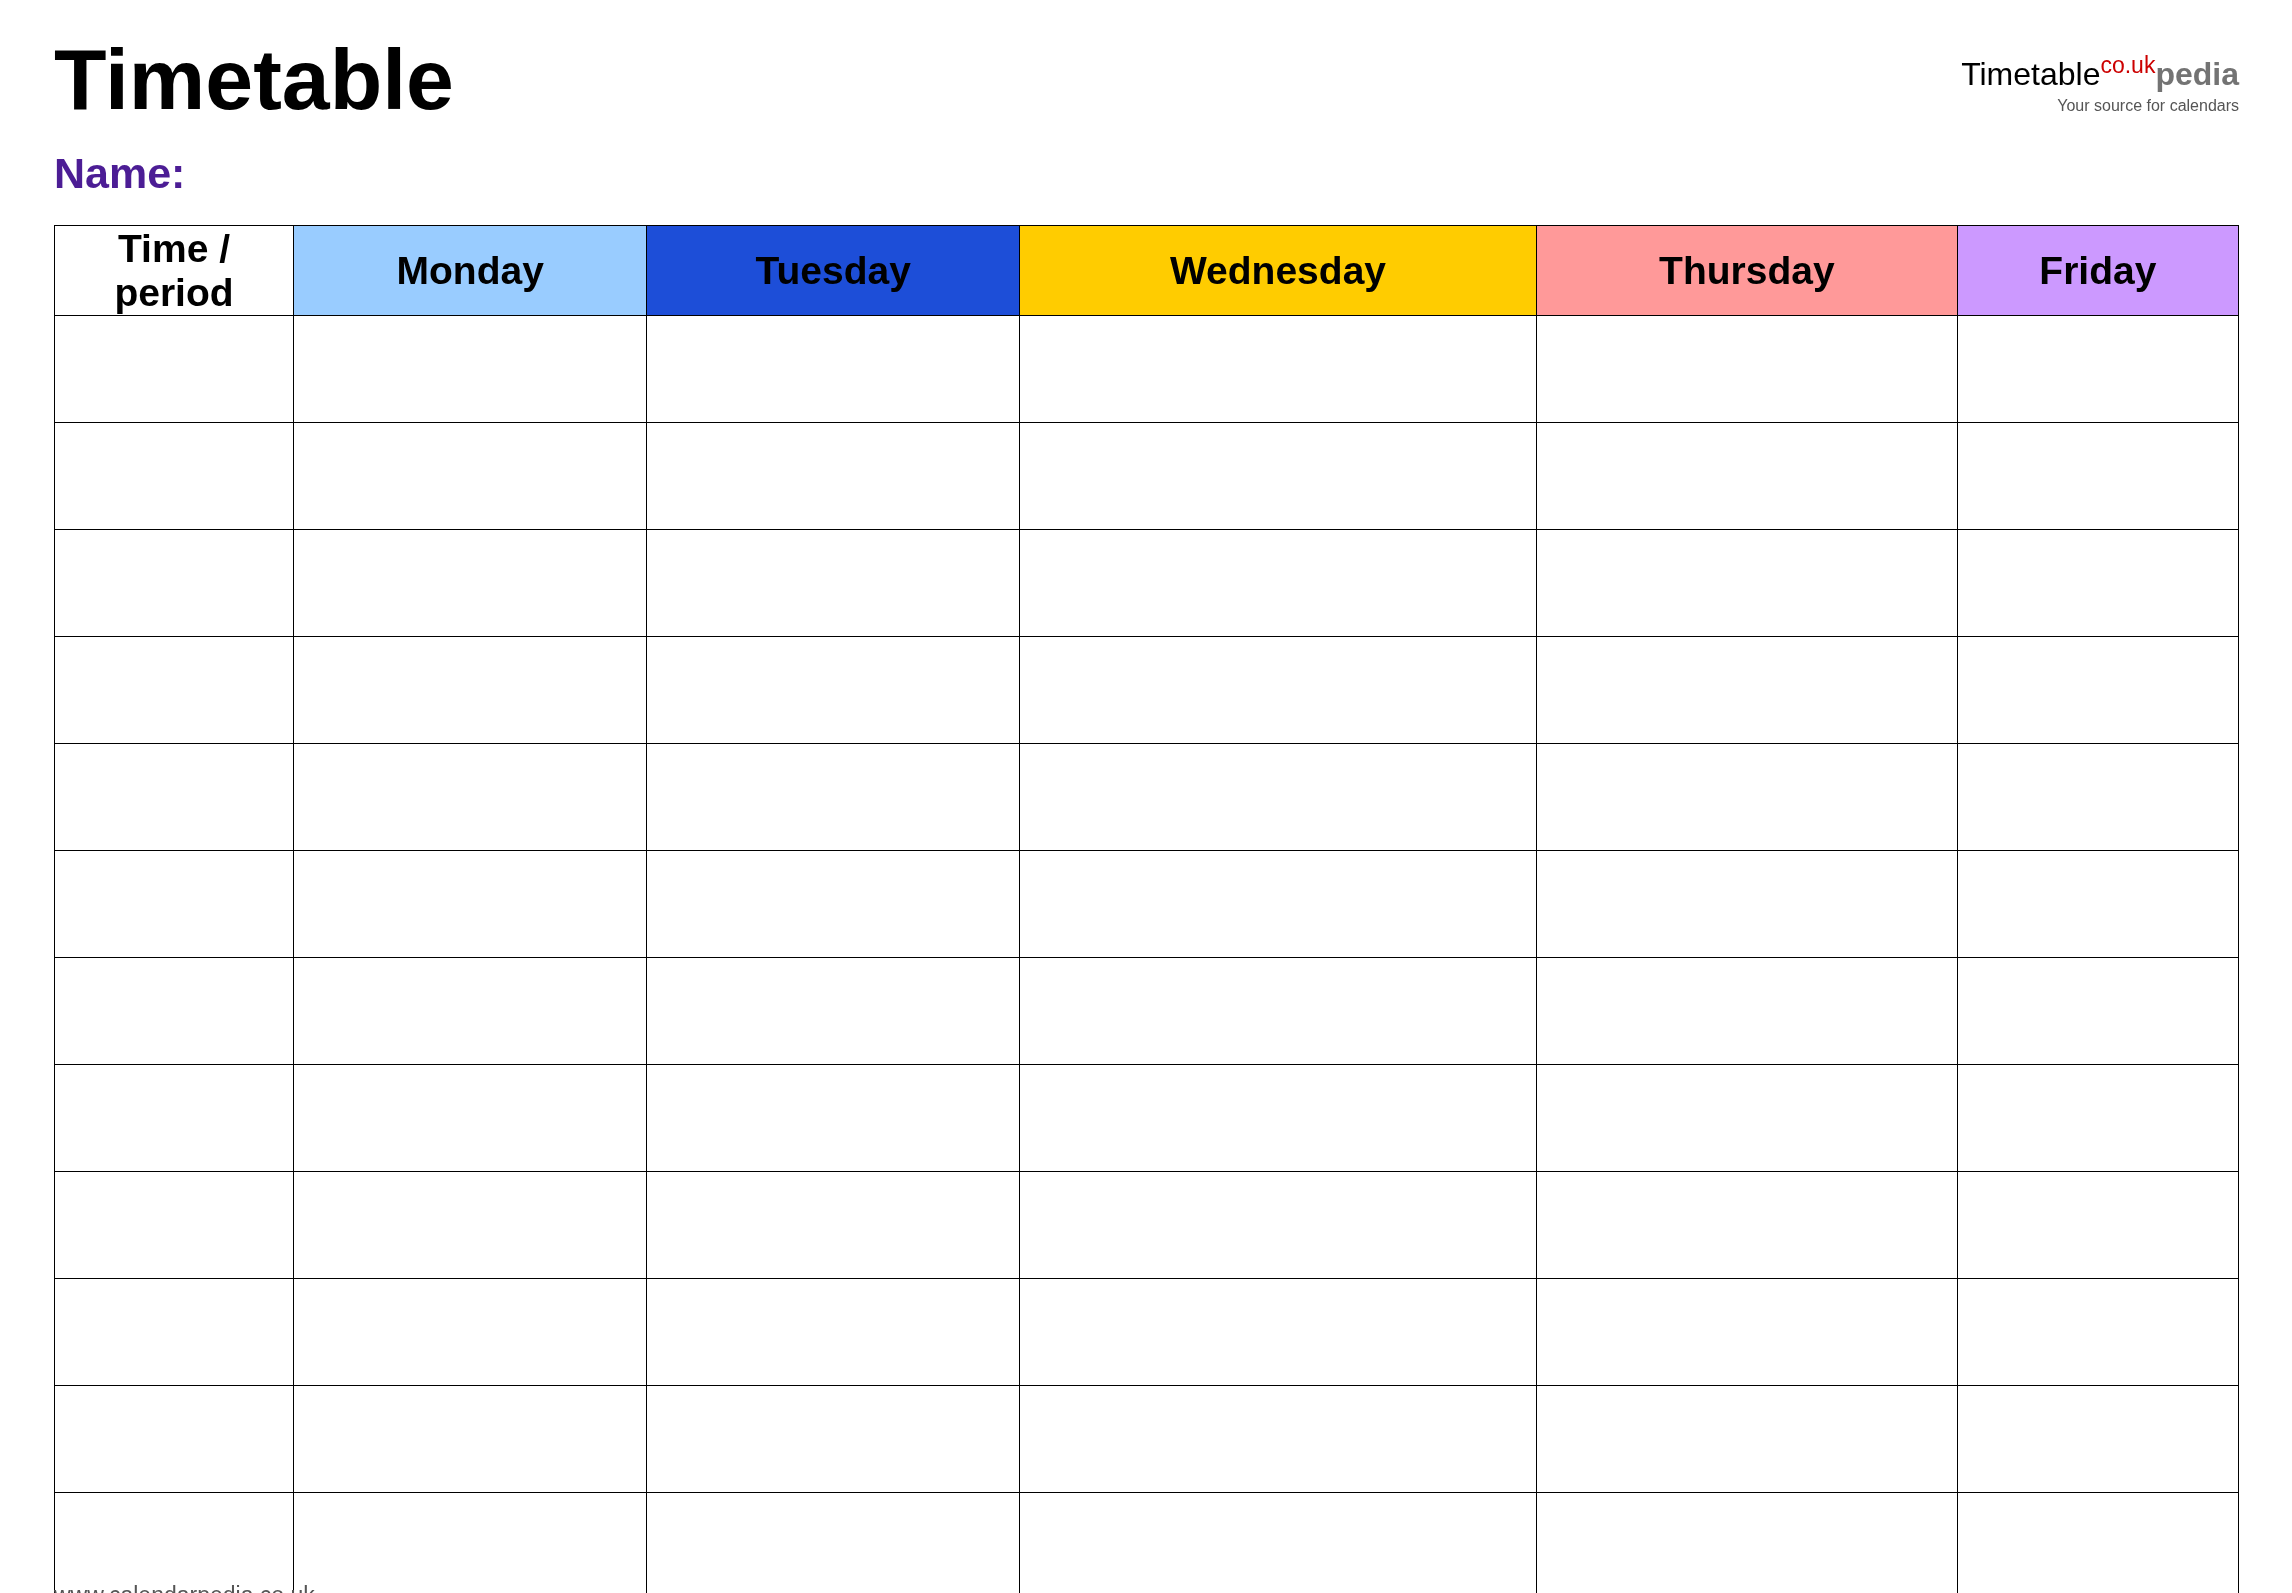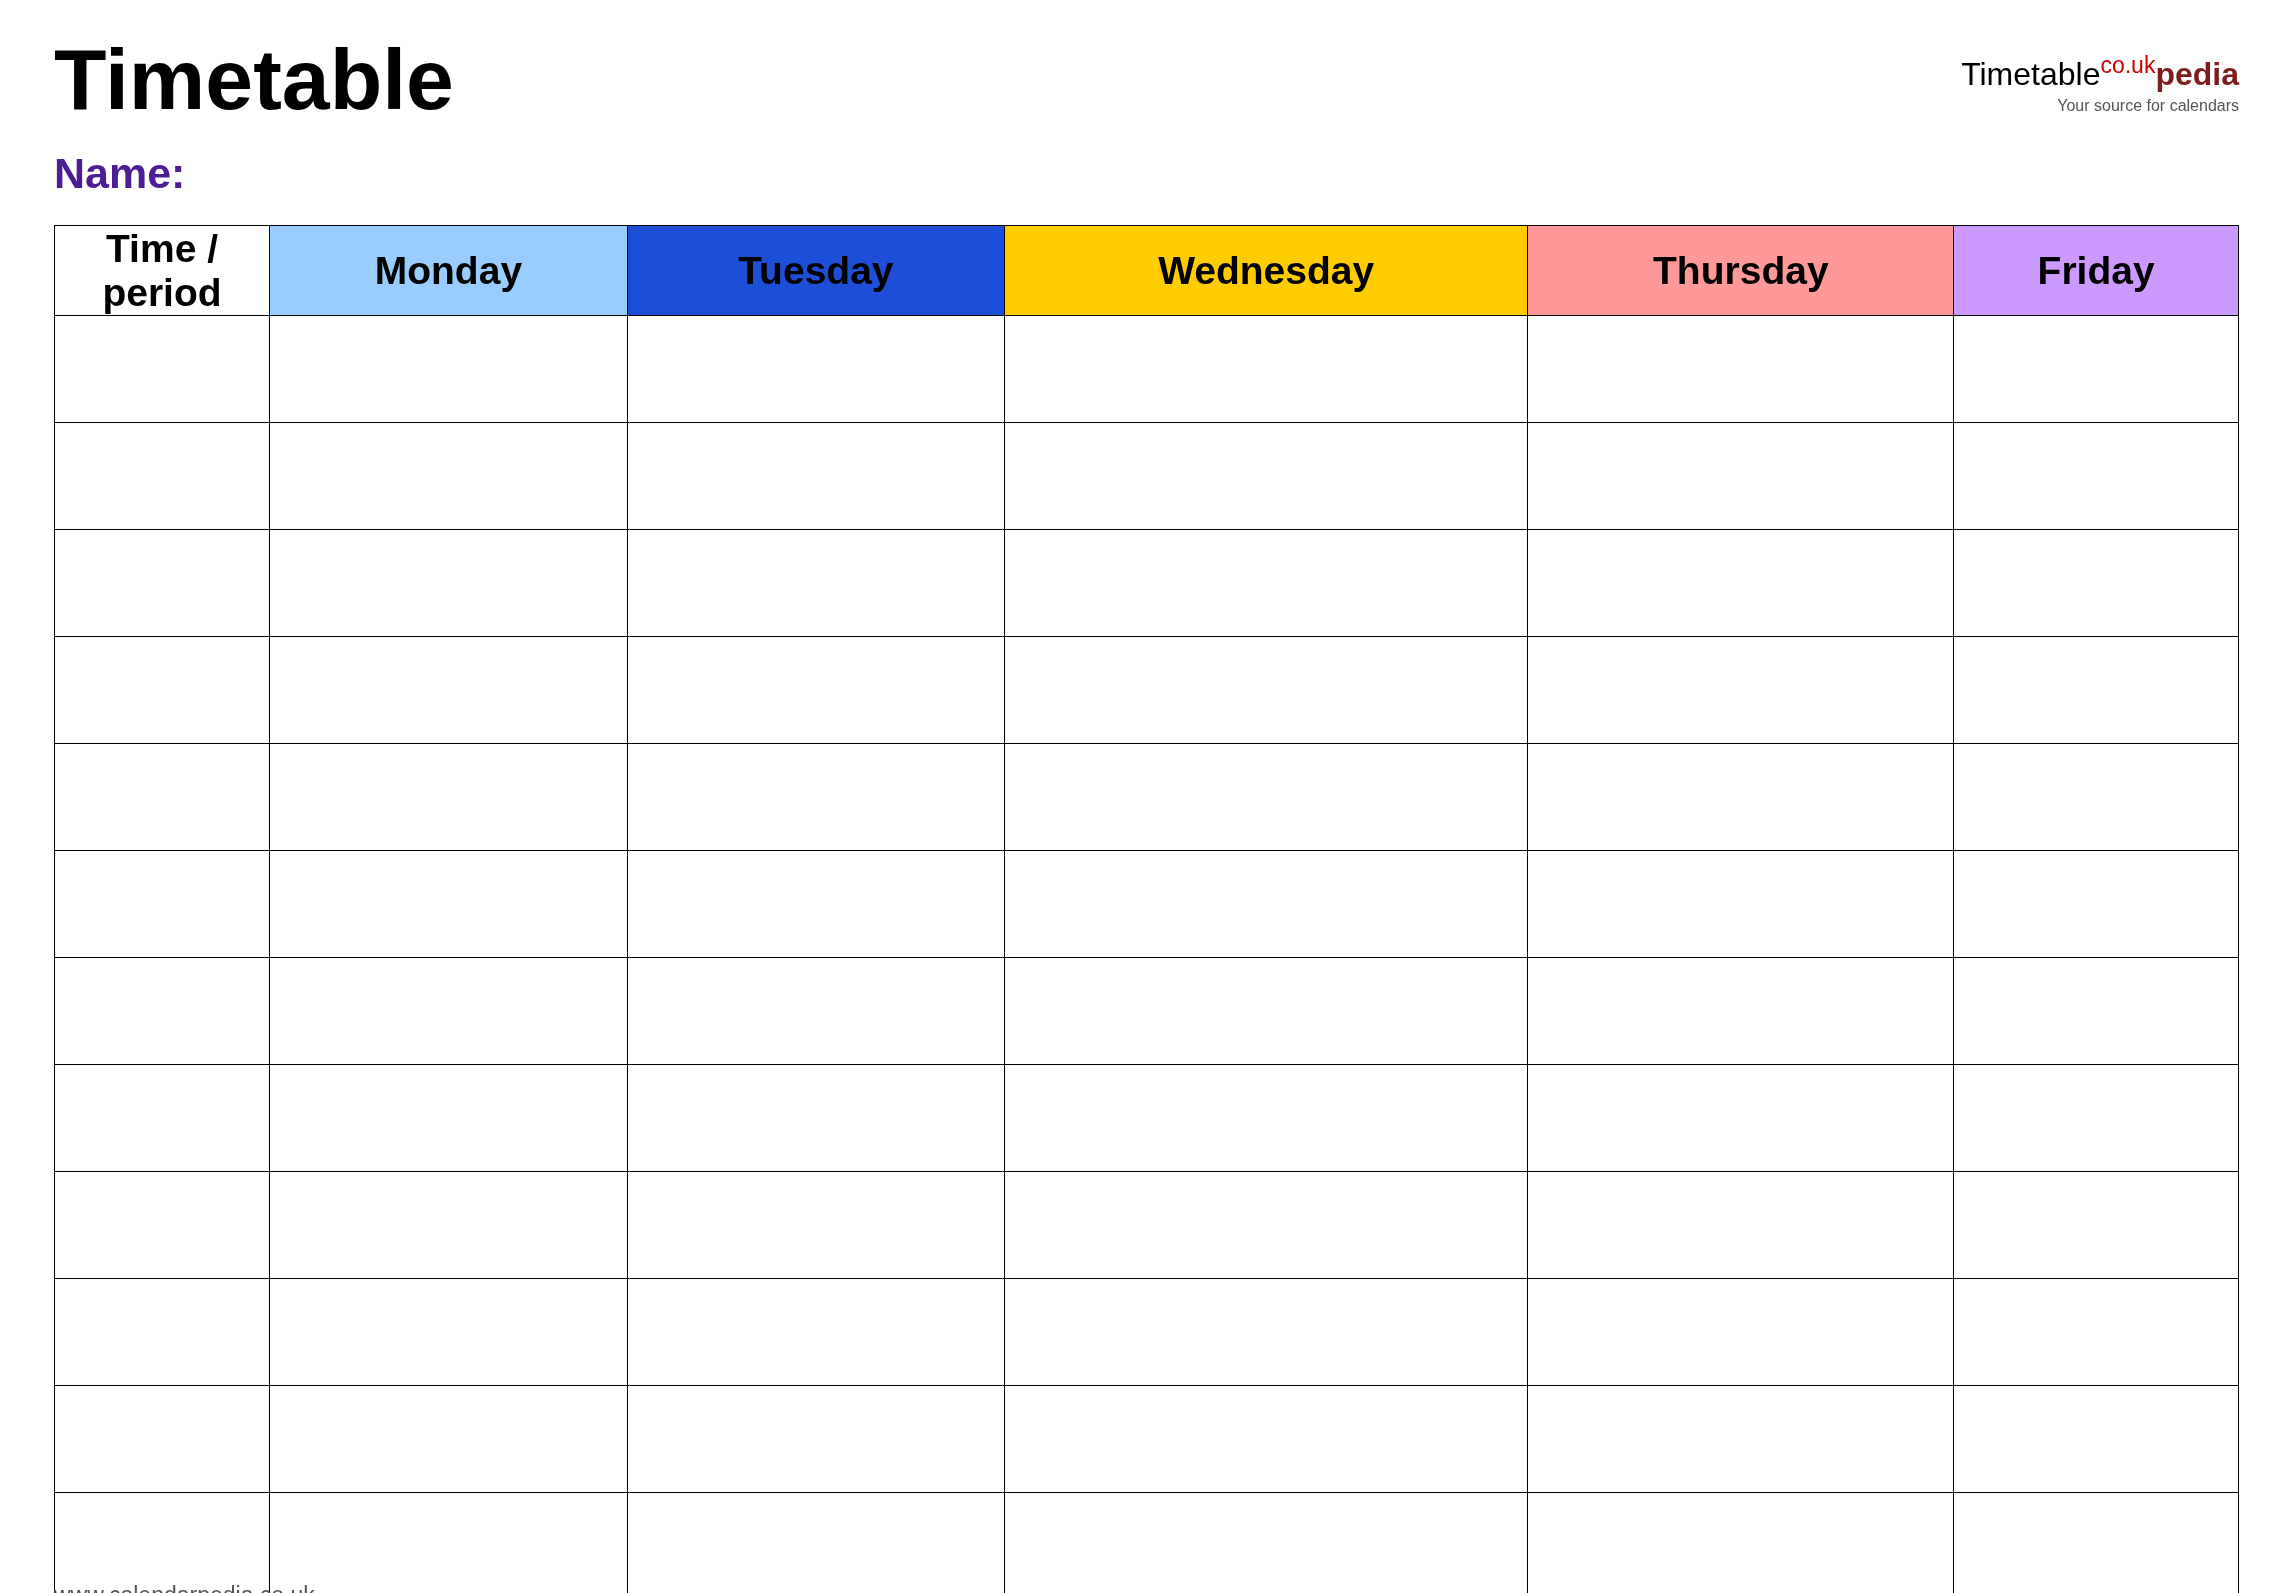--- a/index.html
+++ b/index.html
@@ -43,21 +43,21 @@
       color: #000000;
       font-weight: normal;
     }
 
     .logo-text .calendar {
       color: #000000;
       font-weight: normal;
     }
 
     .logo-text .pedia {
-      color: #7f1d1d;
+      color: #737373;
       font-weight: bold;
     }
 
     .logo-text .co-uk {
       font-size: 23px;
       color: #cc0000;
       vertical-align: super;
     }
 
     .logo-subtitle {
@@ -91,21 +91,21 @@
       font-size: 39px;
       font-weight: bold;
       vertical-align: middle;
     }
 
     .timetable tbody td {
       height: 107px;
     }
 
     .col-time {
-      width: 215px;
+      width: 239px;
       background: #ffffff;
     }
 
     .col-monday {
       background: #99ccff;
       color: #000000;
     }
 
     .col-tuesday {
       background: #1d4ed8;

